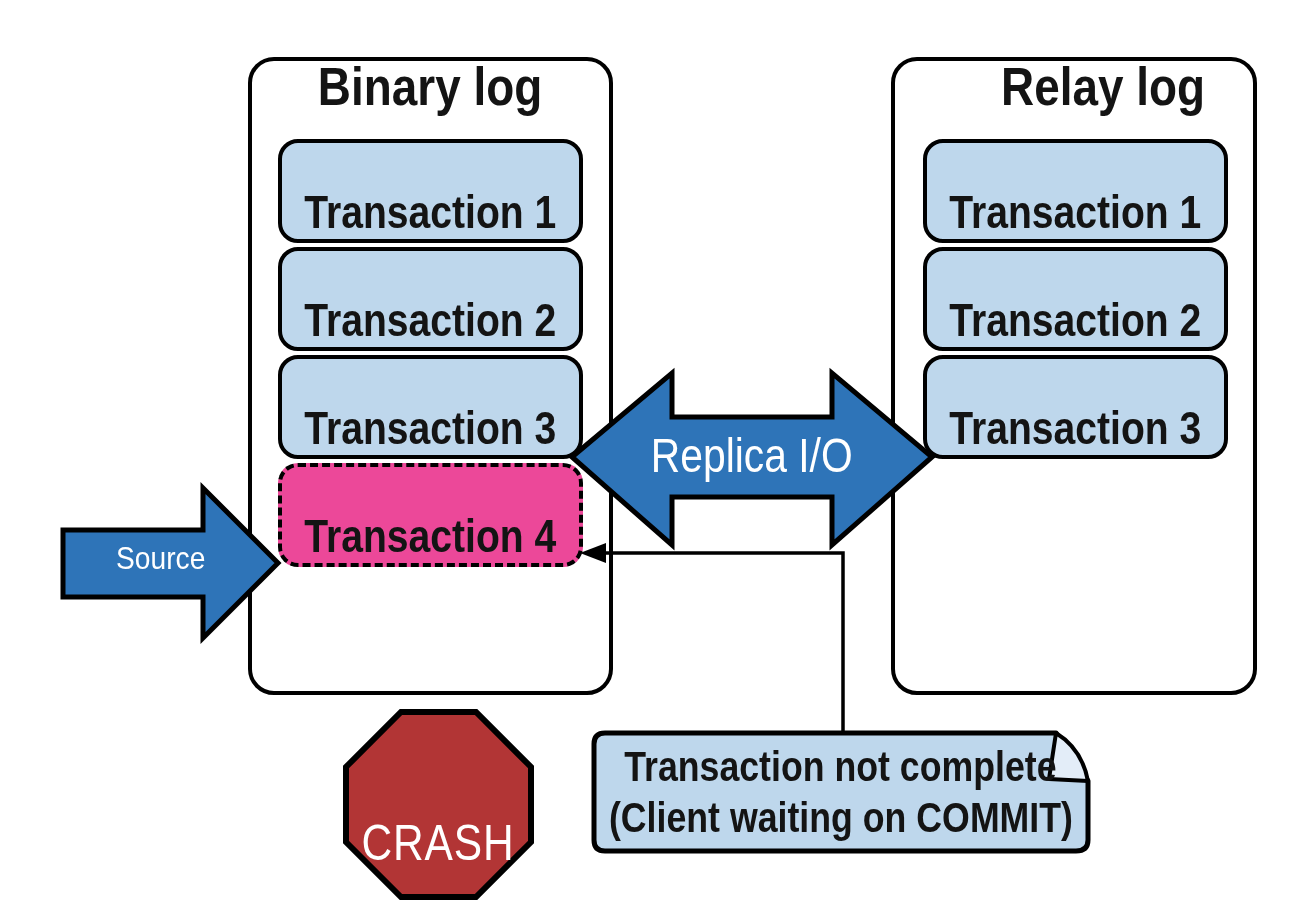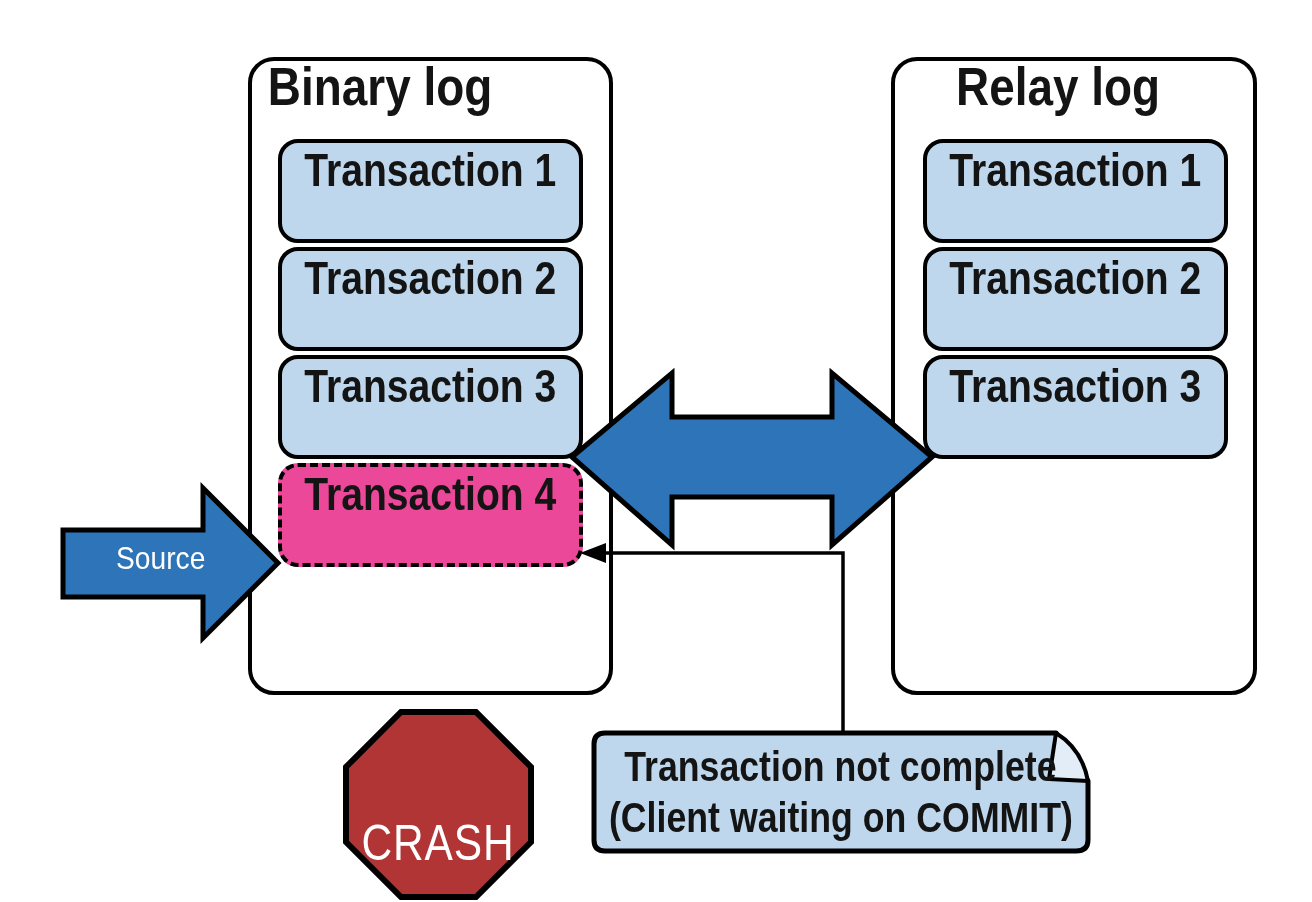--- a/index.html
+++ b/index.html
@@ -19,39 +19,39 @@
     background: #ffffff;
     border: 4px solid #000000;
     border-radius: 26px;
     box-sizing: border-box;
     z-index: 1;
   }
   .log-title {
     position: absolute;
     width: 100%;
     top: 58px;
-    text-align: left;
+    text-align: center;
     font-size: 54px;
     font-weight: 700;
     line-height: 56px;
     white-space: nowrap;
     z-index: 2;
   }
 
   
   .txn {
     position: absolute;
     width: 305px;
     height: 104px;
     background: #bed7ec;
     border: 4px solid #000000;
     border-radius: 20px;
     box-sizing: border-box;
     display: flex;
-    align-items: flex-start;
+    align-items: flex-end;
     justify-content: center;
     font-size: 46px;
     font-weight: 700;
     white-space: nowrap;
     z-index: 2;
   }
   .txn.dashed { border-style: dashed; background: #ec4899; }
 
   
   .cond { display: inline-block; transform: scaleX(0.85); transform-origin: center; }
@@ -119,20 +119,21 @@
   <div class="txn" style="left:923px; top:247px;">
     <span class="cond">Transaction 2</span>
   </div>
   <div class="txn" style="left:923px; top:355px;">
     <span class="cond">Transaction 3</span>
   </div>
 
   <svg class="shape z3" style="left:563px; top:364px;" width="378" height="186" viewBox="0 0 378 186">
     <polygon points="9,93 109,9 109,53 269,53 269,9 369,93 269,181 269,133 109,133 109,181" fill="#2e74b8" stroke="#000000" stroke-width="5" stroke-linejoin="miter"></polygon>
   </svg>
+  <div class="arrow-label replica-label" style="left:613px; top:428px; width:278px;"><span class="cond">Replica I/O</span></div>
 
   <svg class="shape z3" style="left:56px; top:482px;" width="230" height="162" viewBox="0 0 230 162">
     <polygon points="7,48 147,48 147,6 222,81 147,156 147,115 7,115" fill="#2e74b8" stroke="#000000" stroke-width="5" stroke-linejoin="miter"></polygon>
   </svg>
   <div class="arrow-label source-label" style="left:66px; top:540px; width:190px;"><span class="cond88">Source</span></div>
 
   <svg class="shape z3" style="left:572px; top:540px;" width="278" height="192" viewBox="0 0 278 192">
     <path d="M 30 13 H 271 V 192" fill="none" stroke="#000000" stroke-width="3.5"></path>
     <polygon points="8,13 34,3 34,23" fill="#000000"></polygon>
   </svg>

